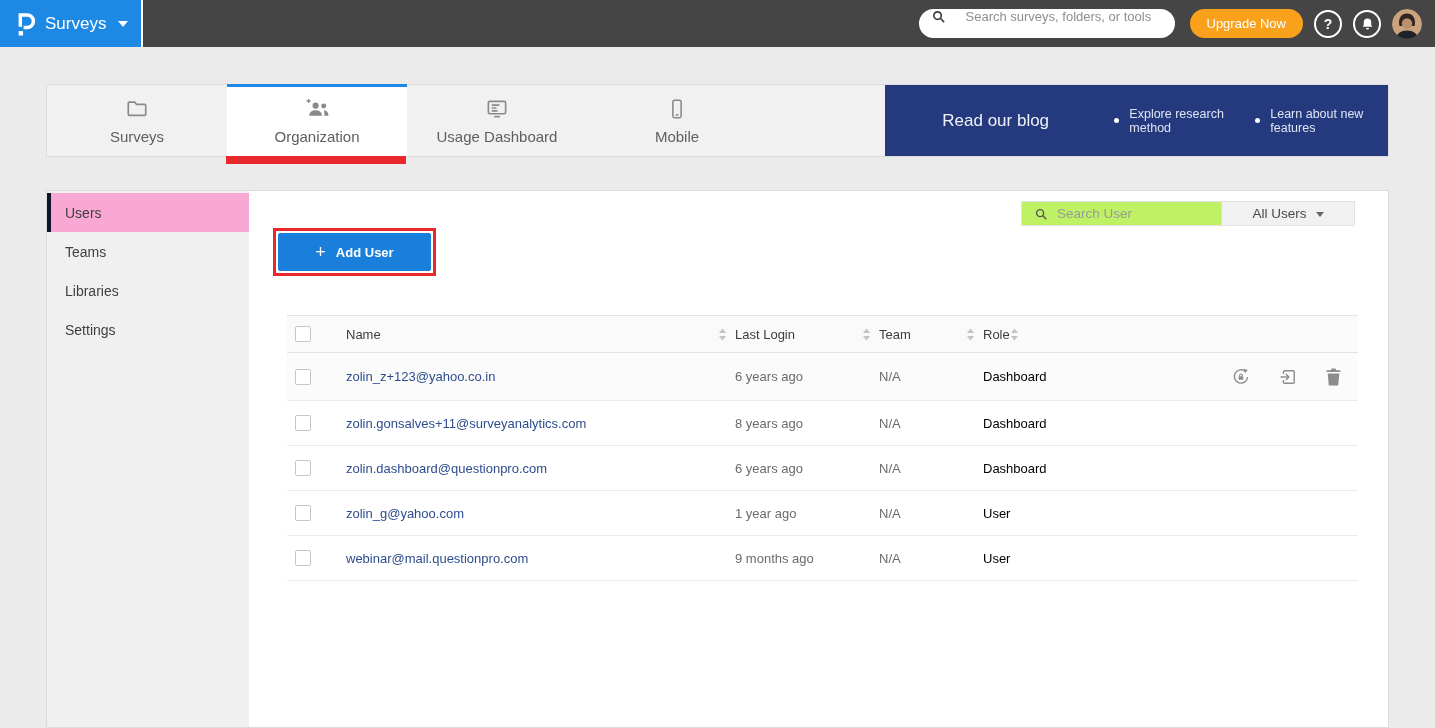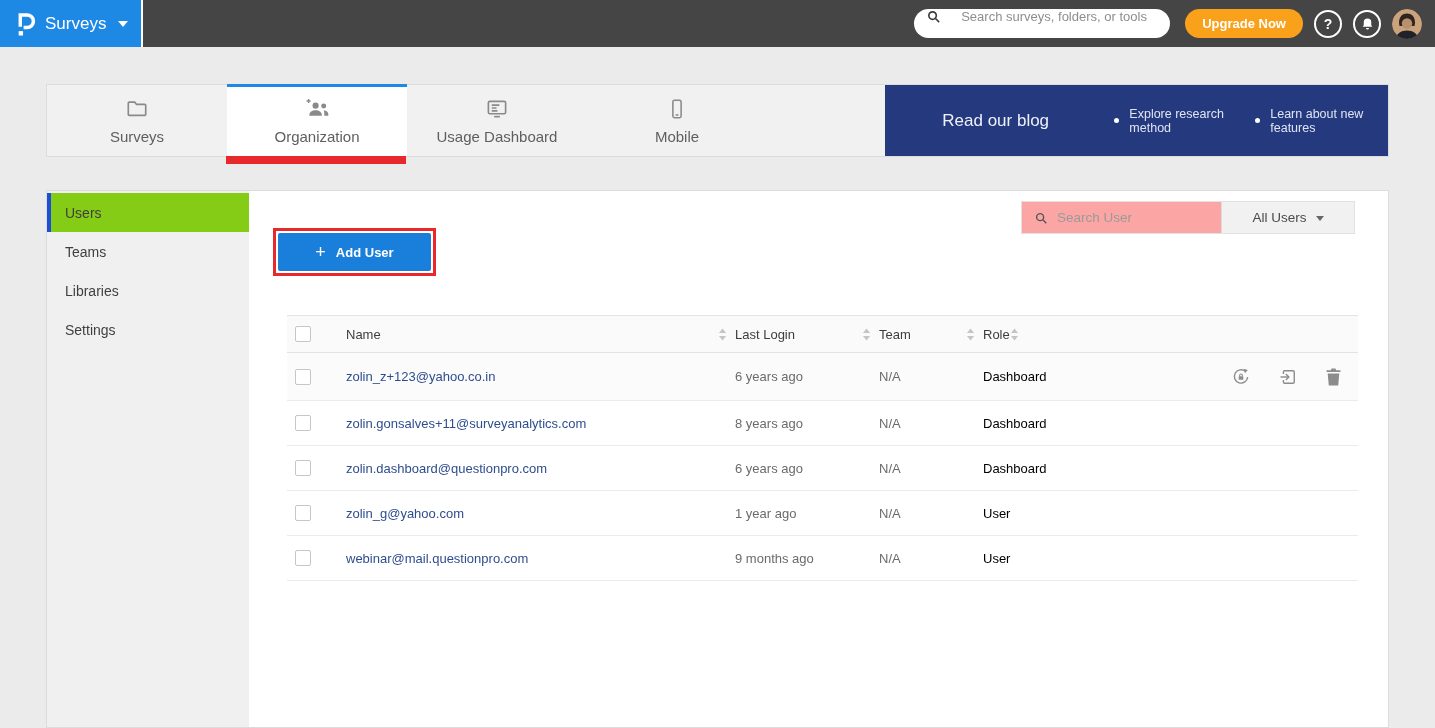--- a/index.html
+++ b/index.html
@@ -9,21 +9,21 @@
 
   
   .topbar{position:absolute;top:0;left:0;width:100%;height:47px;background:#454545;display:flex;align-items:center}
   .logo-block{width:143px;height:100%;background:#1e88e5;border-right:2px solid #fff;display:flex;align-items:center;gap:10px;padding-left:16px;cursor:pointer}
   .product{color:#fff;font-size:17px}
   .caret-w{width:0;height:0;border-left:5px solid transparent;border-right:5px solid transparent;border-top:6px solid #fff;margin-left:2px}
   .topbar-right{margin-left:auto;display:flex;align-items:center;gap:11px;padding-right:13px}
   .search-pill{width:256px;height:29px;background:#fff;border-radius:15px;display:flex;align-items:flex-start;padding:0 12px;gap:20px}
   .search-pill input{border:0;outline:0;flex:1;font-size:13px;color:#555;background:transparent;min-width:0}
   .search-pill input::placeholder{color:#8e8e8e}
-  .upgrade-btn{height:29px;padding:0 17px;border:0;border-radius:15px;background:#f9a11b;color:#fff;font-weight:700;font-size:13px;cursor:pointer;margin-left:4px}
+  .upgrade-btn{height:29px;padding:0 17px;border:0;border-radius:15px;background:#f9a11b;color:#fff;font-weight:400;font-size:13px;cursor:pointer;margin-left:4px}
   .circle-btn{width:28px;height:28px;border-radius:50%;border:2px solid #fff;color:#fff;display:flex;align-items:center;justify-content:center;font-weight:700;font-size:14px;cursor:pointer}
   .avatar{width:30px;height:30px;border-radius:50%;overflow:hidden;cursor:pointer;flex:none}
 
   
   .tabstrip{position:absolute;left:46px;top:84px;width:1343px;height:73px;background:#f1f1f1;border:1px solid #dcdcdc;display:flex}
   .tab{width:180px;height:100%;display:flex;flex-direction:column;align-items:center;justify-content:center;gap:7px;cursor:pointer;position:relative}
   .tab-icon{height:24px;display:flex;align-items:center}
   .tab-label{font-size:15px;color:#5f5f5f}
   .tab.active{background:#fff}
   .tab.active::before{content:"";position:absolute;top:-1px;left:0;right:0;height:3px;background:#1e88e5}
@@ -31,24 +31,24 @@
   .blog-banner{margin-left:auto;width:503px;height:100%;background:#253a7e;display:flex;align-items:center;cursor:pointer}
   .blog-title{width:260px;text-align:center;color:#eef1f8;font-size:17px}
   .blog-bullets{display:flex;flex-direction:row;gap:10px;margin-left:8px}
   .bullet{display:flex;align-items:center;gap:10px;color:#dfe4f4;font-size:12.5px;font-weight:500}
   .bullet-dot{width:5px;height:5px;border-radius:50%;background:#fff;flex:none}
 
   
   .card{position:absolute;left:46px;top:190px;width:1343px;height:538px;background:#fff;border:1px solid #dcdcdc}
   .sidebar{position:absolute;left:0;top:0;width:202px;height:100%;background:#f0f0f0;padding-top:2px}
   .side-item{height:39px;display:flex;align-items:center;padding-left:18px;font-size:14px;color:#3f3f3f;cursor:pointer}
-  .side-item.active{background:#84cc16;border-left:4px solid #1d4ed8;padding-left:14px}
+  .side-item.active{background:#f9a8d4;border-left:4px solid #0f172a;padding-left:14px}
   .content{position:absolute;left:202px;top:0;right:0;bottom:0;background:#fff}
 
-  .user-search-bar{position:absolute;top:10px;right:33px;width:334px;height:33px;display:flex;border:1px solid #e2e2e2;background:#fca5a5}
+  .user-search-bar{position:absolute;top:10px;right:33px;width:334px;height:25px;display:flex;border:1px solid #e2e2e2;background:#bef264}
   .us-input{flex:1;display:flex;align-items:center;gap:9px;padding:0 12px}
   .us-input input{border:0;outline:0;background:transparent;font-size:13.5px;color:#555;width:100%}
   .us-input input::placeholder{color:#9a9a9a}
   .filter-dd{width:133px;border-left:1px solid #dddddd;background:#f1f1f1;display:flex;align-items:center;justify-content:center;gap:9px;font-size:13.5px;color:#4a4a4a;cursor:pointer}
   .caret-g{width:0;height:0;border-left:4px solid transparent;border-right:4px solid transparent;border-top:5px solid #666;margin-top:2px}
 
   .annotation-add{position:absolute;left:226px;top:37px;border:3px solid #e8282b;padding:2px;pointer-events:none}
   .add-user-btn{width:153px;height:38px;background:#1a7fdb;border:0;border-radius:2px;color:#fff;font-size:13px;font-weight:700;display:flex;align-items:center;justify-content:center;gap:10px;cursor:pointer;pointer-events:auto}
   .plus{font-size:18px;font-weight:400;line-height:1}
 

